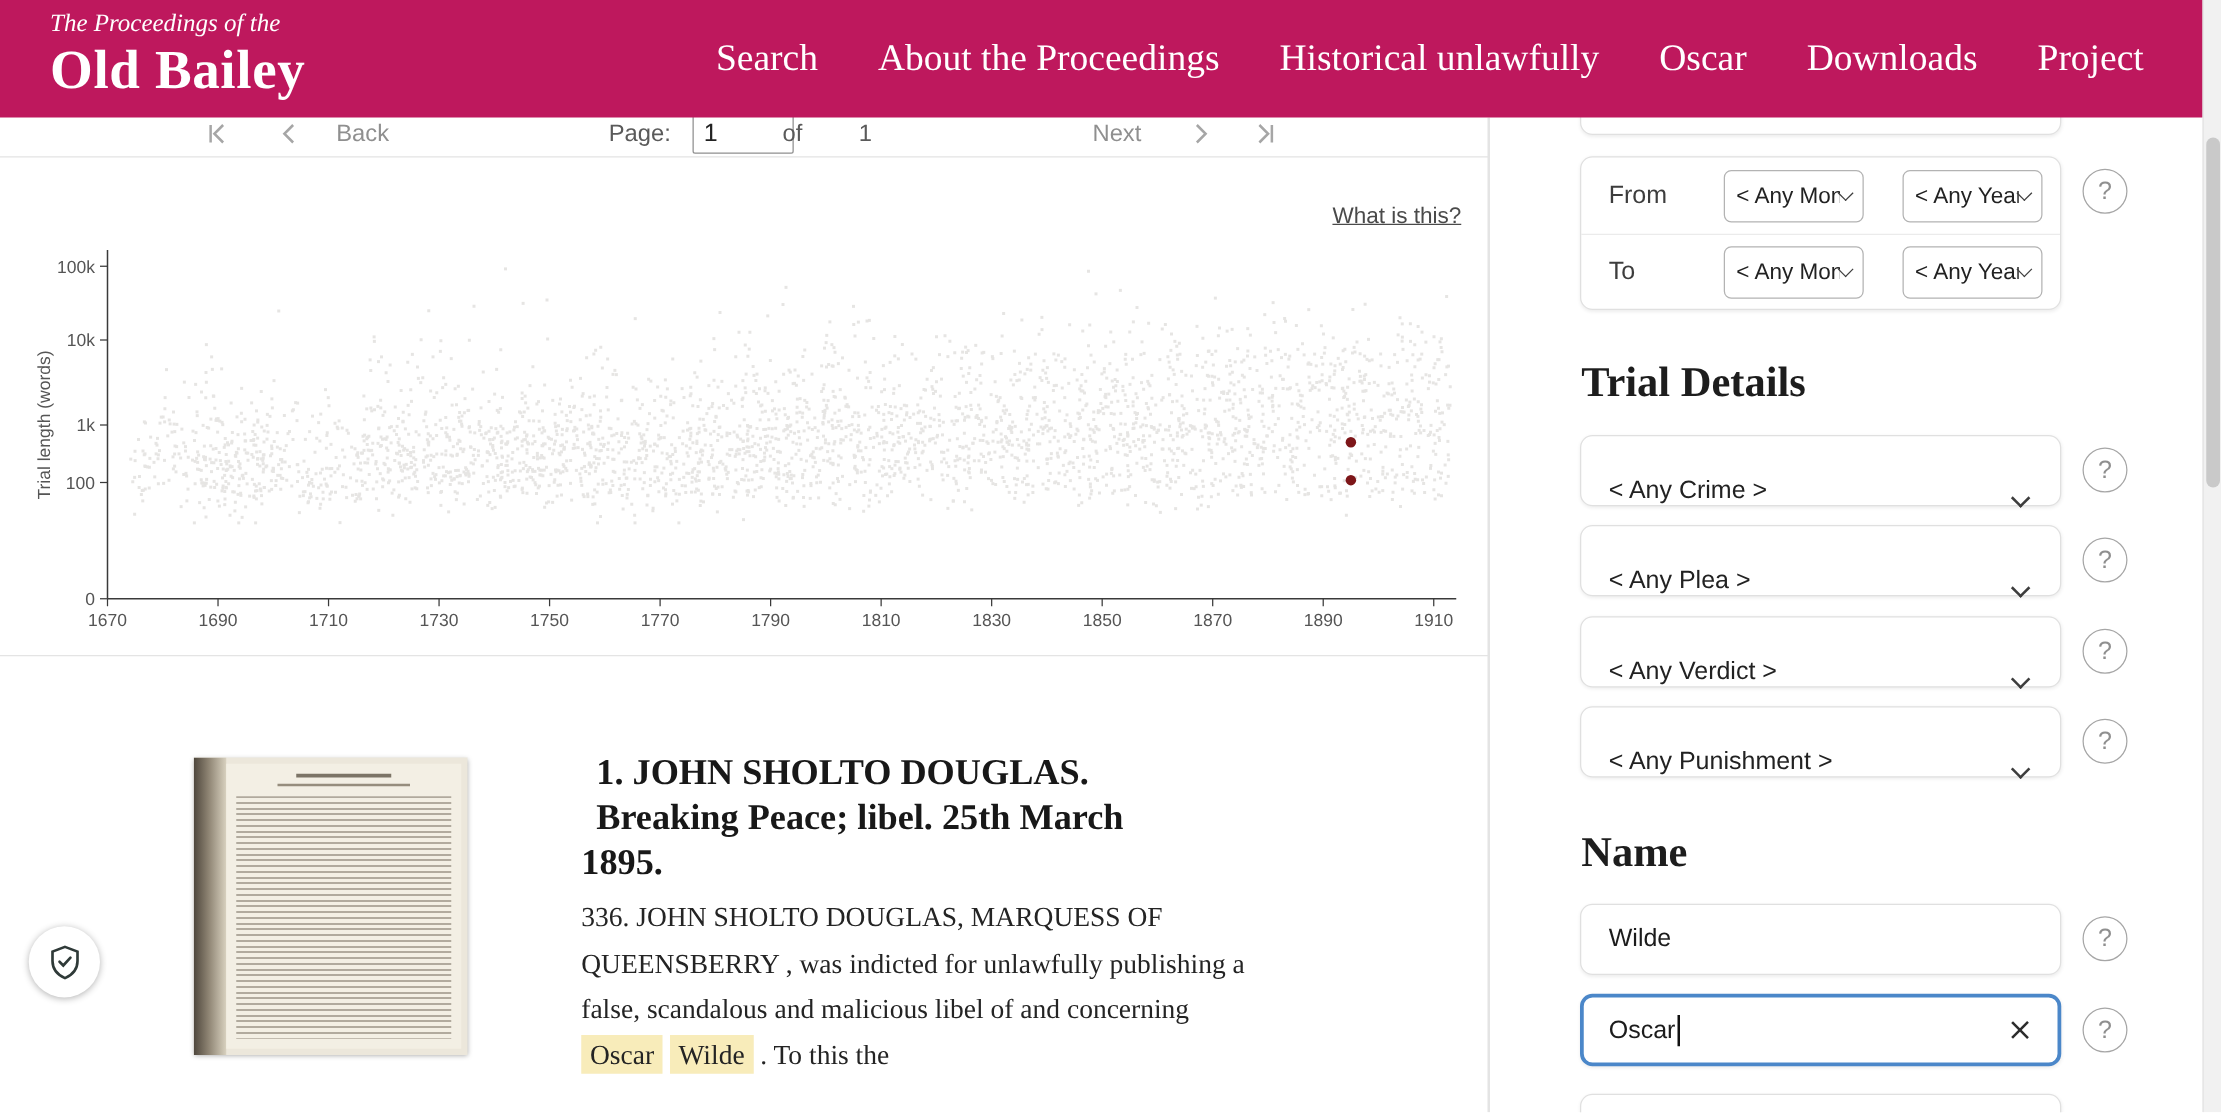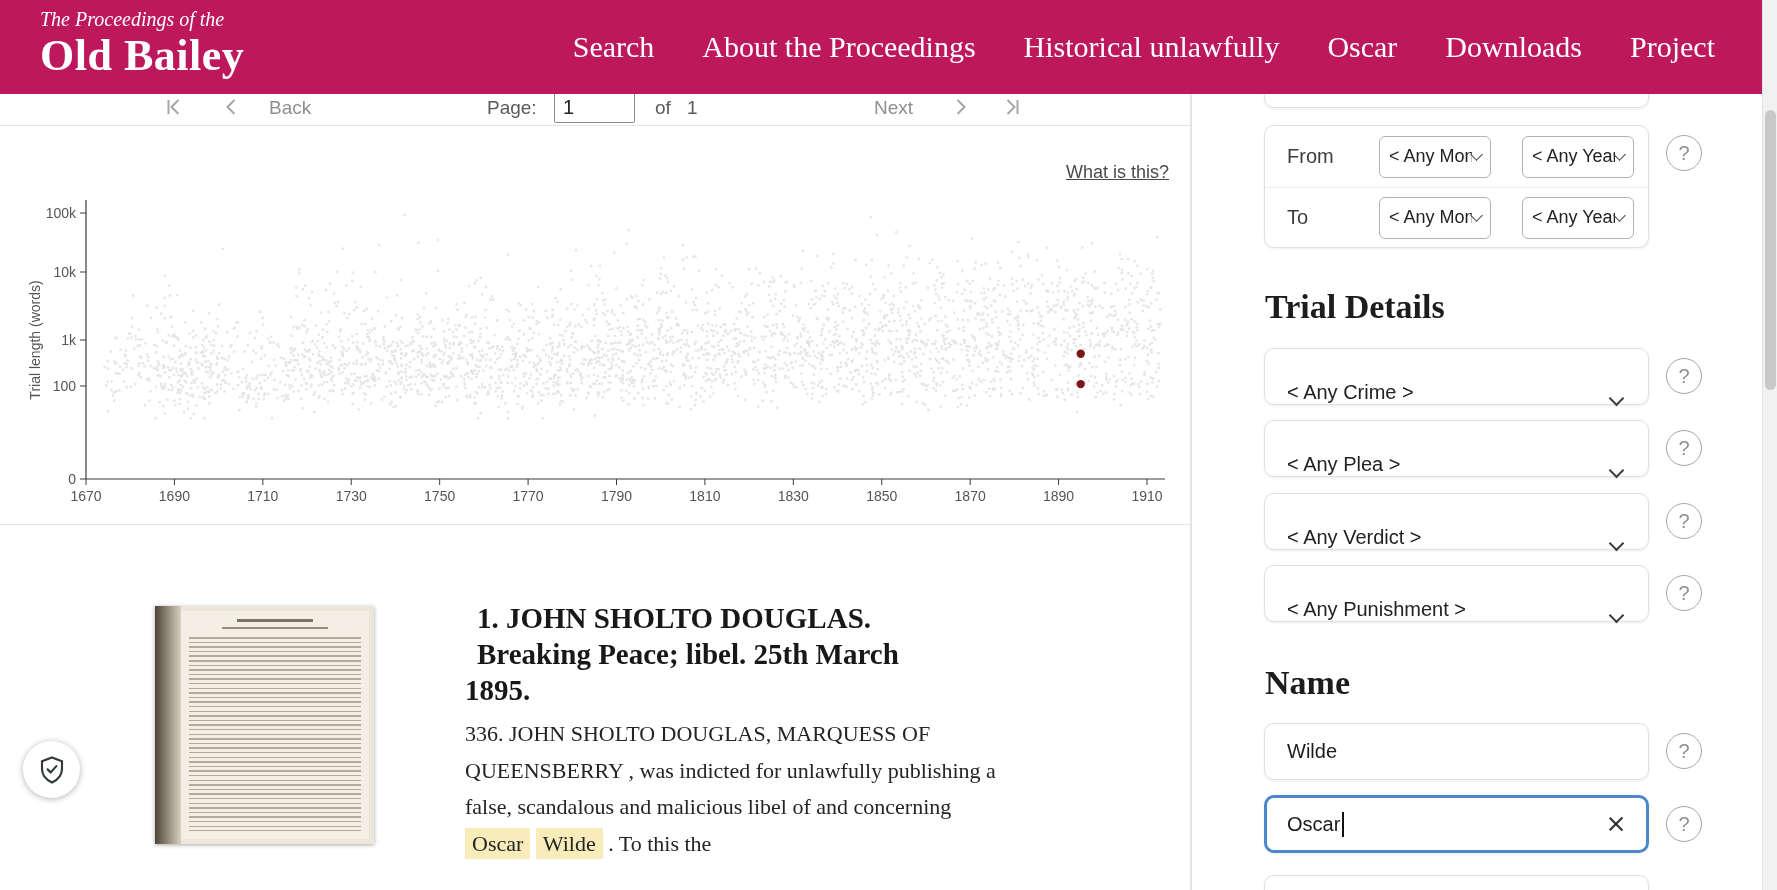--- a/index.html
+++ b/index.html
@@ -3353,21 +3353,21 @@
   <svg class="pg-icon" style="left:164px;top:95px" viewBox="0 0 24 24">
     <line x1="4.5" y1="5" x2="4.5" y2="19" stroke="#a6a6a6" stroke-width="2"></line>
     <path d="M14.5 5 L7.5 12 L14.5 19" stroke="#a6a6a6" stroke-width="2" fill="none"></path>
   </svg>
   <svg class="pg-icon" style="left:220px;top:95px" viewBox="0 0 24 24">
     <path d="M14.5 5 L7.5 12 L14.5 19" stroke="#a6a6a6" stroke-width="2" fill="none"></path>
   </svg>
   <span class="pg-text" style="left:269px;top:97px">Back</span>
   <span class="pg-text dark" style="left:487px;top:97px">Page:</span>
   <input class="pg-input" value="1" style="">
-  <span class="pg-text dark" style="left:655px;top:97px">of</span>
+  <span class="pg-text dark" style="left:626px;top:97px">of</span>
   <span class="pg-text dark" style="left:687px;top:97px">1</span>
   <span class="pg-text" style="left:874px;top:97px">Next</span>
   <svg class="pg-icon" style="left:948px;top:95px" viewBox="0 0 24 24">
     <path d="M9.5 5 L16.5 12 L9.5 19" stroke="#a6a6a6" stroke-width="2" fill="none"></path>
   </svg>
   <svg class="pg-icon" style="left:998px;top:95px" viewBox="0 0 24 24">
     <path d="M9.5 5 L16.5 12 L9.5 19" stroke="#a6a6a6" stroke-width="2" fill="none"></path>
     <line x1="19.5" y1="5" x2="19.5" y2="19" stroke="#a6a6a6" stroke-width="2"></line>
   </svg>
 

